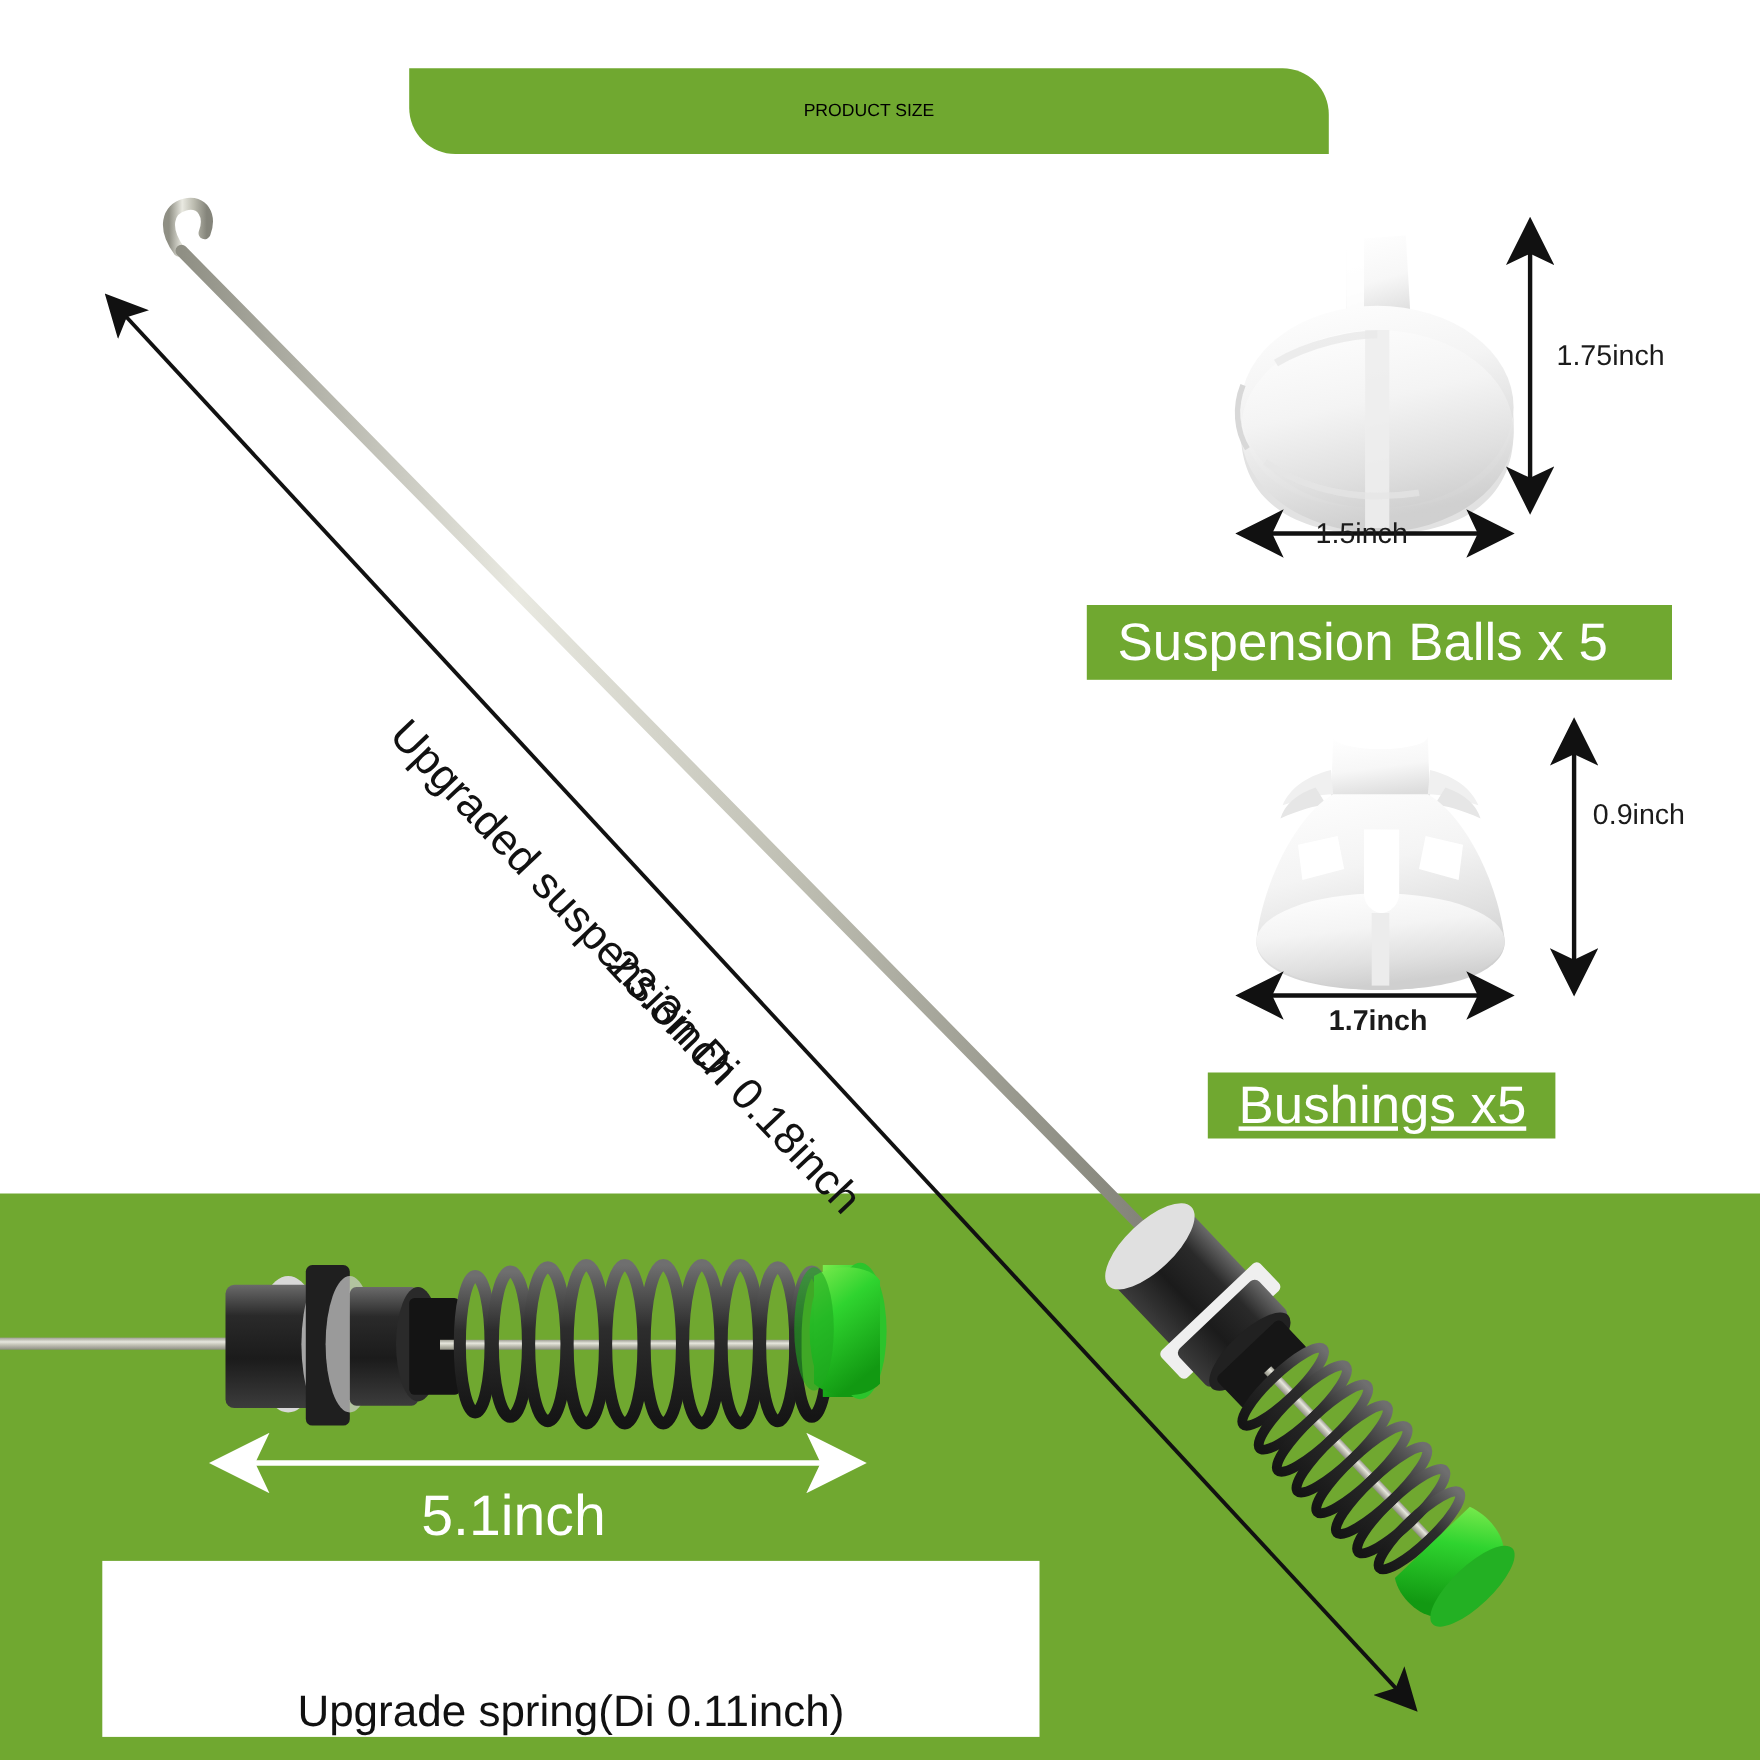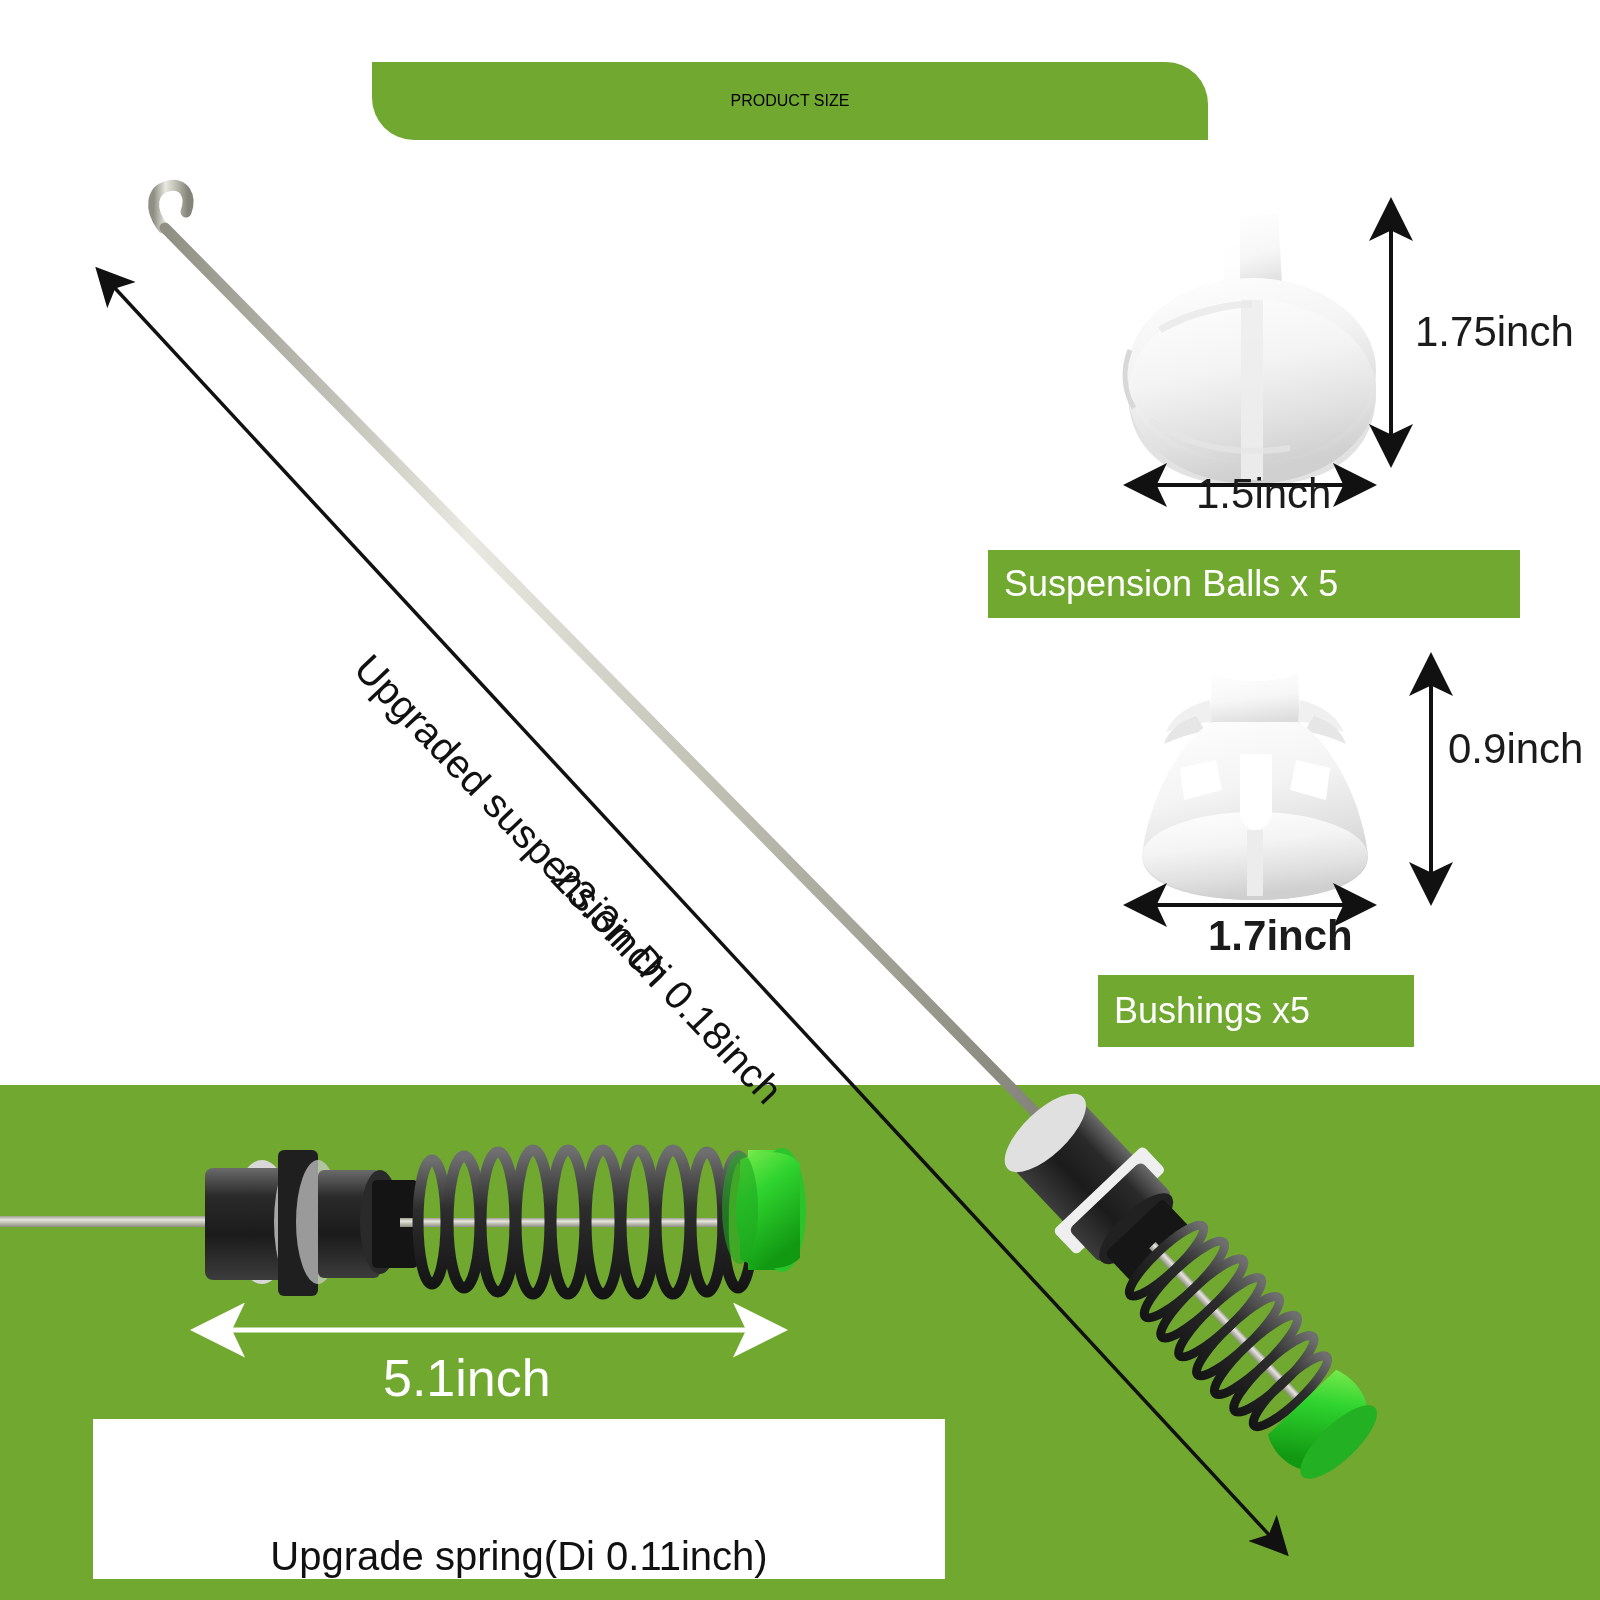--- a/index.html
+++ b/index.html
@@ -27,40 +27,40 @@
     position:absolute;
     left:0; top:1085px;
     width:1600px; height:515px;
     background:#70A830;
   }
 
   
   .dim-label{
     position:absolute;
     color:#1b1b1b;
-    font-size:42px;
+    font-size:26px;
     font-family:"Liberation Sans", sans-serif;
     white-space:nowrap;
   }
   .dim-label-white{
     position:absolute;
     color:#ffffff;
     font-size:52px;
     font-family:"Liberation Sans", sans-serif;
     white-space:nowrap;
   }
 
   
   .chip{
     position:absolute;
     background:#70A830;
     color:#ffffff;
     display:flex;align-items:center;
-    padding:0 16px;
-    font-size:36px;
+    padding:0 28px;
+    font-size:48px;
     white-space:nowrap;
     font-family:"Liberation Sans", sans-serif;
   }
 
   
   #caption-box{
     position:absolute;
     left:93px; top:1419px;
     width:852px; height:160px;
     background:#ffffff;
@@ -304,21 +304,21 @@
 <div class="dim-label" style="left:1415px; top:308px;">1.75inch</div>
 <div class="dim-label" style="left:1196px; top:470px;">1.5inch</div>
 
 <div class="chip" style="left:988px; top:550px; width:532px; height:68px;">
   <span>Suspension Balls x 5</span>
 </div>
 
 <div class="dim-label" style="left:1448px; top:725px;">0.9inch</div>
 <div class="dim-label" style="left:1208px; top:912px;font-weight:bold;">1.7inch</div>
 
-<div class="chip" style="left:1098px; top:975px; width:316px; height:72px;">
+<div class="chip" style="left:1098px; top:975px; width:316px; height:60px;text-decoration:underline;">
   <span>Bushings x5</span>
 </div>
 
 <div class="dim-label-white" style="left:383px; top:1348px;">5.1inch</div>
 
 <div id="caption-box">
   <div class="cap-line">Upgrade spring(Di 0.11inch)</div>
 </div>
 
 </body></html>

